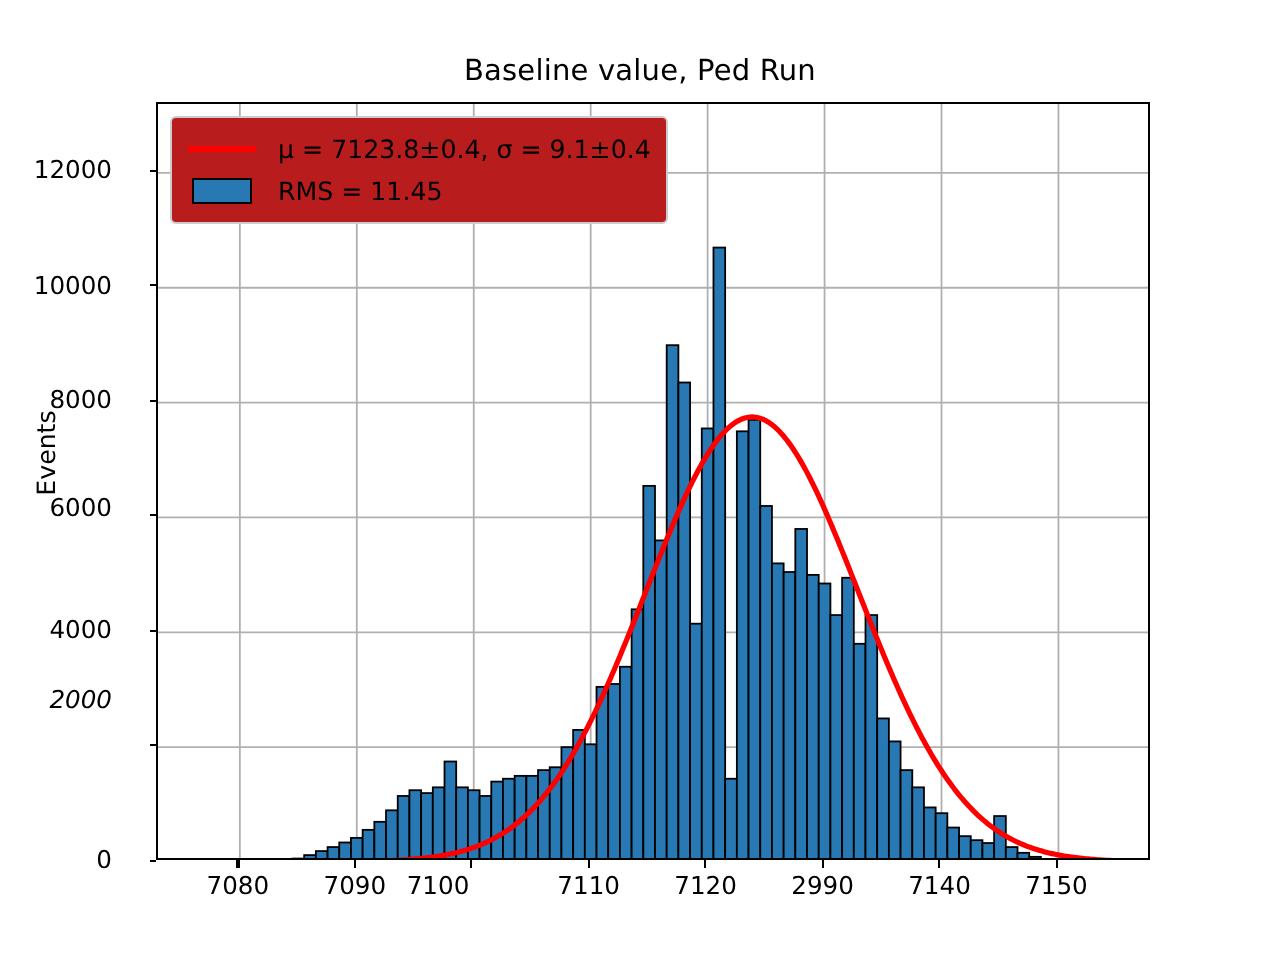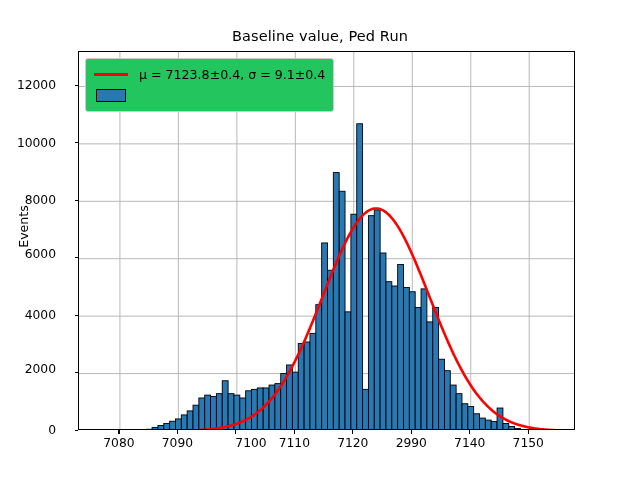--- a/index.html
+++ b/index.html
@@ -81,21 +81,21 @@
     text-align: center;
     font-size: 12.6px;
     color: #000000;
     transform: rotate(-90deg);
     transform-origin: 50% 50%;
   }
   #legend {
     position: absolute;
     left: 85px;
     top: 58px;
-    background: #22c55e;
+    background: #b91c1c;
     border: 1px solid #cccccc;
     border-radius: 3px;
     padding: 5px 8px 5px 6px;
     box-sizing: border-box;
   }
   .legend-row {
     display: flex;
     align-items: center;
     height: 21px;
   }
@@ -130,31 +130,31 @@
 <body>
 
 <div id="figure">
 
   <div id="chart-title">Baseline value, Ped Run</div>
 
   <div id="ylabel">Events</div>
 
   <div id="ytick-labels">
       <div class="ytick-label" style="top: 430px;">0</div>
-      <div class="ytick-label" style="top: 369px;">2000</div>
+      <div class="ytick-label" style="top: 350px; font-style: italic;">2000</div>
       <div class="ytick-label" style="top: 315.152px; text-align: center;">4000</div>
       <div class="ytick-label" style="top: 254px;">6000</div>
       <div class="ytick-label" style="top: 200.303px; margin-left: 15px;">8000</div>
       <div class="ytick-label" style="top: 142.879px;">10000</div>
       <div class="ytick-label" style="top: 85.4545px;">12000</div>
     </div>
   <div id="xtick-labels">
       <div class="xtick-label" style="left: 118.929px;">7080</div>
       <div class="xtick-label" style="left: 177.4px;">7090</div>
-      <div class="xtick-label" style="left: 251px;">7100</div>
+      <div class="xtick-label" style="left: 219px;">7100</div>
       <div class="xtick-label" style="left: 294.341px;">7110</div>
       <div class="xtick-label" style="left: 352.812px;">7120</div>
       <div class="xtick-label" style="left: 411.282px;">2990</div>
       <div class="xtick-label" style="left: 469.753px;">7140</div>
       <div class="xtick-label" style="left: 528.224px;">7150</div>
     </div>
 
   <div id="plot-area">
     <svg id="plot-svg" width="497" height="379">
       <g id="gridlines">
@@ -249,20 +249,21 @@
     <div class="legend-row">
       <span class="legend-key">
           <span class="legend-line"></span>
         </span>
       <span class="legend-text">μ = 7123.8±0.4, σ = 9.1±0.4</span>
     </div>
     <div class="legend-row">
       <span class="legend-key">
           <span class="legend-patch"></span>
         </span>
+      <span class="legend-text">RMS = 11.45</span>
     </div>
   </div>
 
 <div style="position: absolute; background: rgb(0, 0, 0); left: 74.5px; top: 429.5px; width: 3.5px; height: 1.1px;"></div>
     <div style="position: absolute; background: rgb(0, 0, 0); left: 74.5px; top: 372.076px; width: 3.5px; height: 1.1px;"></div>
     <div style="position: absolute; background: rgb(0, 0, 0); left: 74.5px; top: 314.652px; width: 3.5px; height: 1.1px;"></div>
     <div style="position: absolute; background: rgb(0, 0, 0); left: 74.5px; top: 257.227px; width: 3.5px; height: 1.1px;"></div>
     <div style="position: absolute; background: rgb(0, 0, 0); left: 74.5px; top: 199.803px; width: 3.5px; height: 1.1px;"></div>
     <div style="position: absolute; background: rgb(0, 0, 0); left: 74.5px; top: 142.379px; width: 3.5px; height: 1.1px;"></div>
     <div style="position: absolute; background: rgb(0, 0, 0); left: 74.5px; top: 84.9545px; width: 3.5px; height: 1.1px;"></div>

